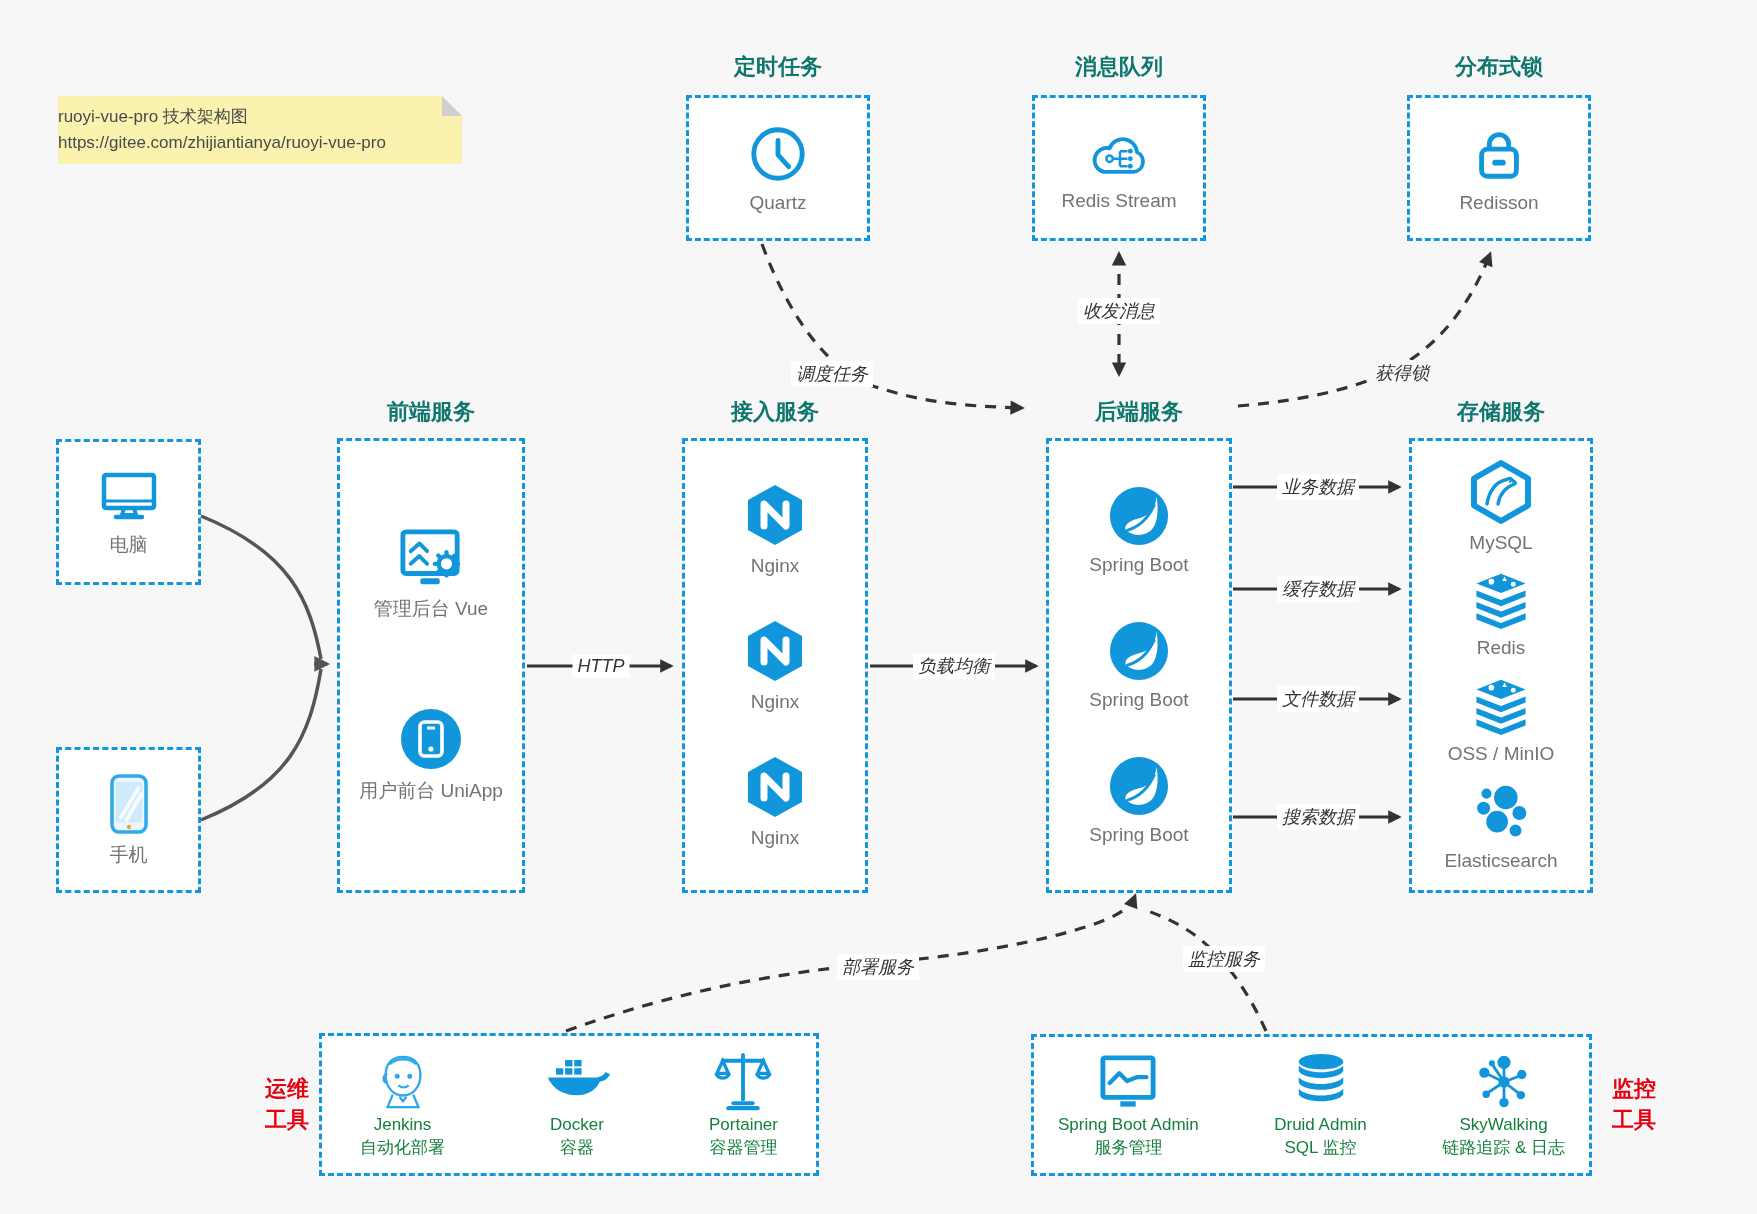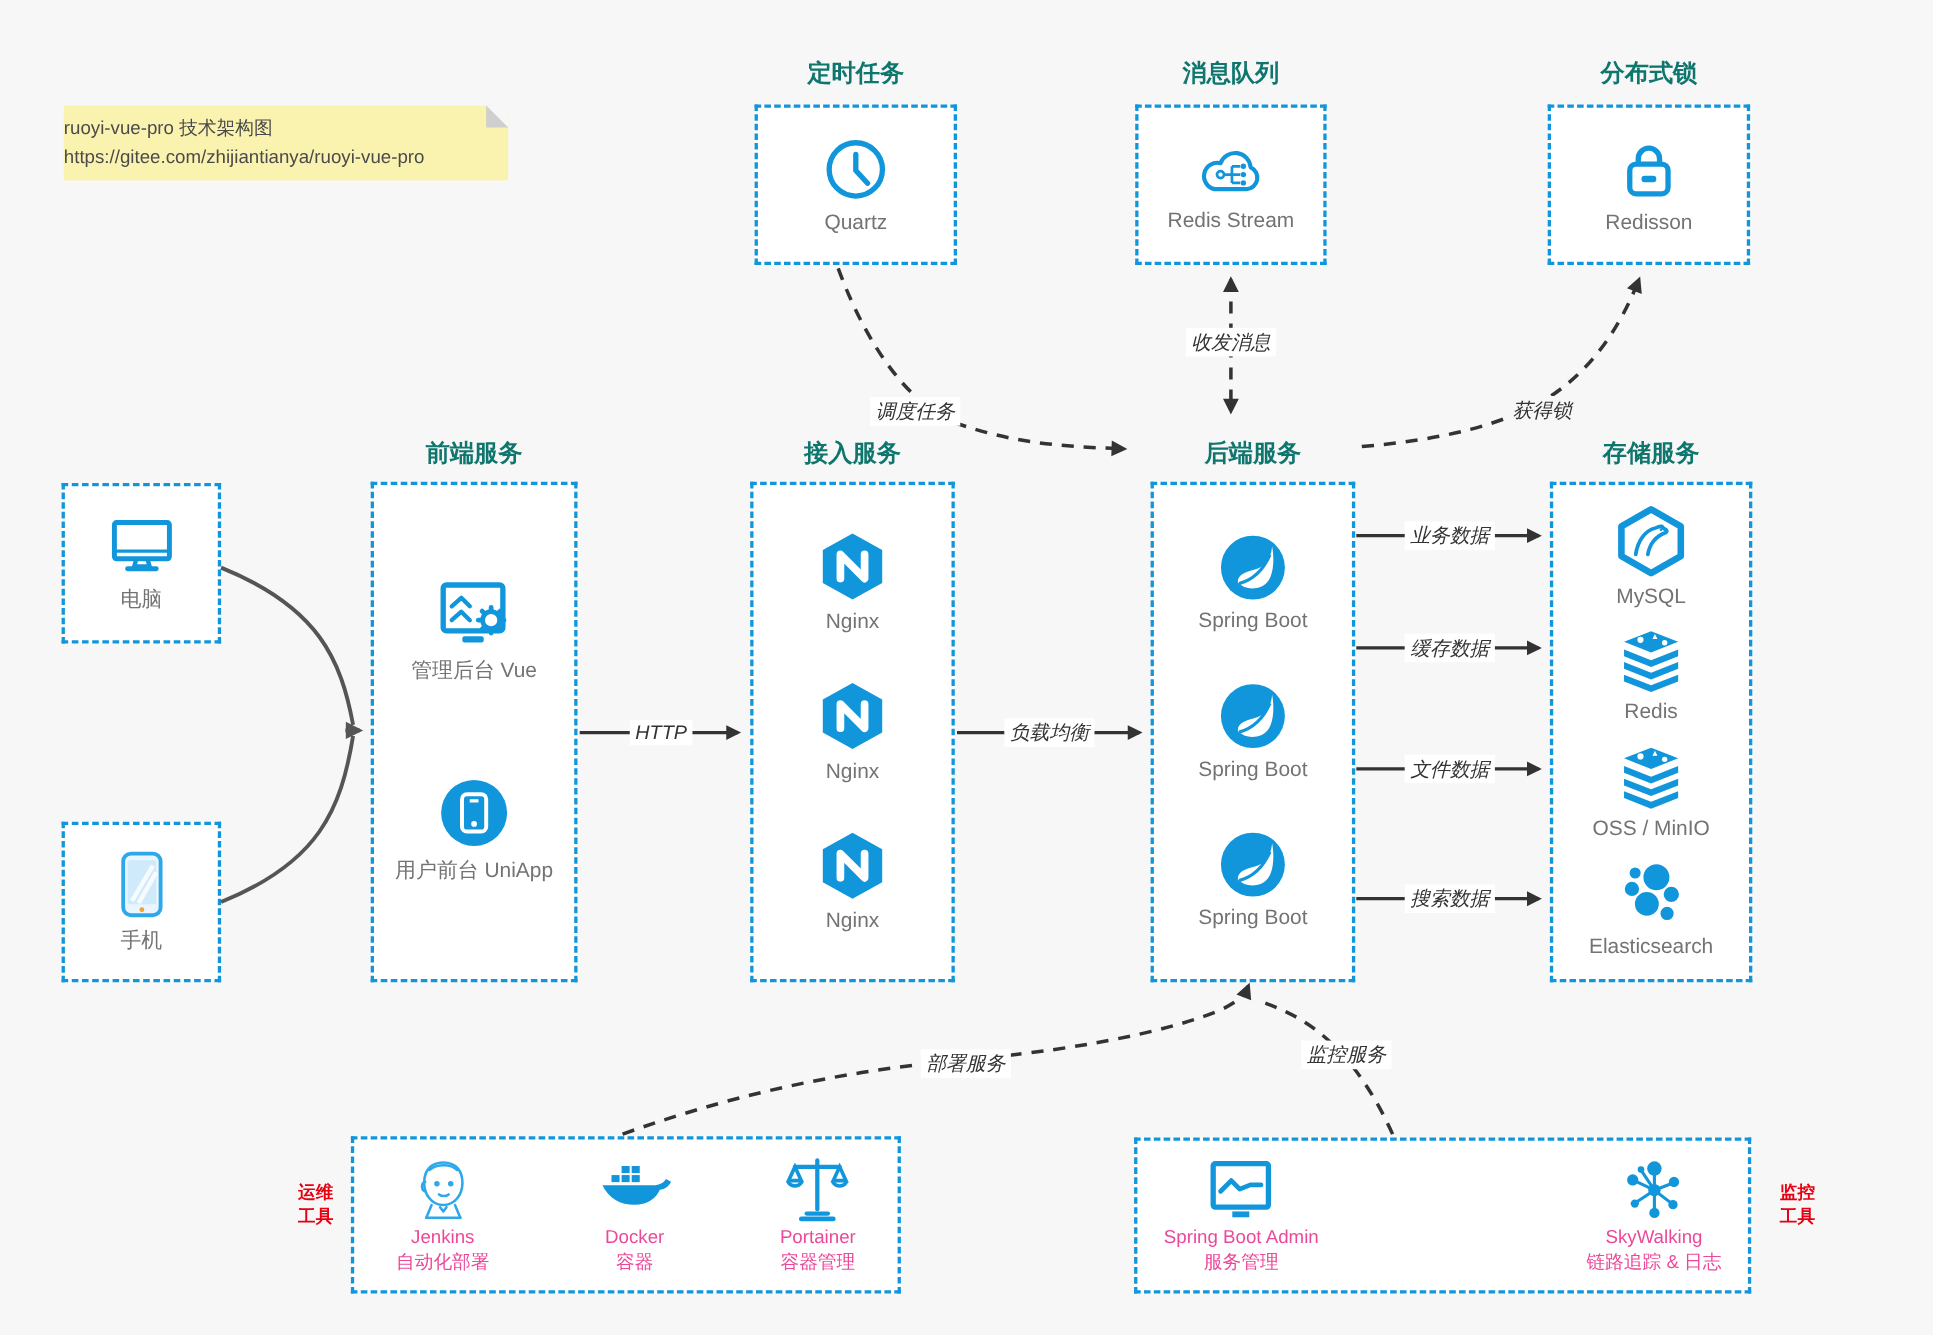--- a/index.html
+++ b/index.html
@@ -25,30 +25,30 @@
     z-index:2;
   }
   .dbox.row { flex-direction:row; justify-content:space-between; }
 
   .gtitle {
     position:absolute; transform:translateX(-50%); color:#0f766e; font-weight:bold;
     font-size:22px; white-space:nowrap; z-index:3;
   }
   .stitle {
     position:absolute; transform:translateX(-50%); color:#e60012; font-weight:bold;
-    font-size:16px; line-height:1.4; text-align:left; z-index:3; white-space:nowrap;
+    font-size:22px; line-height:1.4; text-align:left; z-index:3; white-space:nowrap;
   }
 
   .item { display:flex; flex-direction:column; align-items:center; }
   .item .icon { display:flex; align-items:center; justify-content:center; }
   .item .lbl { margin-top:7px; font-size:19px; color:#737373; white-space:nowrap; }
 
   .bitem { display:flex; flex-direction:column; align-items:center; }
   .bitem .icon { display:flex; align-items:center; justify-content:center; height:64px; }
-  .bitem .lbl1,.bitem .lbl2 { font-size:17px; color:#ec4899; line-height:1.35; white-space:nowrap; }
+  .bitem .lbl1,.bitem .lbl2 { font-size:17px; color:#15803d; line-height:1.35; white-space:nowrap; }
 
   .overlay { position:absolute; left:0; top:0; z-index:4; pointer-events:none; }
 
   .elabel {
     position:absolute; transform:translate(-50%,-50%); background:#fff; padding:1px 5px;
     font-size:18px; color:#333; white-space:nowrap; z-index:5;font-style:italic;
   }
   .elabel.bgpage { background:#f7f7f7; }
 </style>
 </head>
@@ -348,20 +348,32 @@
     <div class="bitem">
       <span class="icon">
           <svg width="62" height="56" viewBox="0 0 64 58">
             <rect x="6" y="4" width="52" height="41" rx="2" fill="none" stroke="#1296db" stroke-width="5"></rect>
             <path d="M13 30 L23 20 L31 28 L41 24 L51 24" fill="none" stroke="#1296db" stroke-width="4.5" stroke-linecap="round" stroke-linejoin="round"></path>
             <rect x="24" y="49" width="16" height="5.5" fill="#1296db"></rect>
           </svg>
         </span>
       <span class="lbl1">Spring Boot Admin</span>
       <span class="lbl2">服务管理</span>
+    </div>
+    <div class="bitem">
+      <span class="icon">
+          <svg width="58" height="60" viewBox="0 0 60 62" fill="#1296db">
+            <ellipse cx="30" cy="10" rx="23" ry="8"></ellipse>
+            <path d="M7 14 v6 c3 4.5 12 7 23 7 s20 -2.5 23 -7 v-6 c-4 4.5 -13 7 -23 7 S11 18.5 7 14 z"></path>
+            <path d="M7 26 v6 c3 4.5 12 7 23 7 s20 -2.5 23 -7 v-6 c-4 4.5 -13 7 -23 7 S11 30.5 7 26 z"></path>
+            <path d="M7 38 v6 c3 4.5 12 7 23 7 s20 -2.5 23 -7 v-6 c-4 4.5 -13 7 -23 7 S11 42.5 7 38 z"></path>
+          </svg>
+        </span>
+      <span class="lbl1">Druid Admin</span>
+      <span class="lbl2">SQL 监控</span>
     </div>
     <div class="bitem">
       <span class="icon">
           <svg width="60" height="60" viewBox="0 0 64 64">
             <g stroke="#1296db" stroke-width="3">
               <line x1="32" y1="32" x2="32" y2="13"></line>
               <line x1="32" y1="32" x2="50" y2="25"></line>
               <line x1="32" y1="32" x2="49" y2="45"></line>
               <line x1="32" y1="32" x2="32" y2="52"></line>
               <line x1="32" y1="32" x2="14" y2="44"></line>

